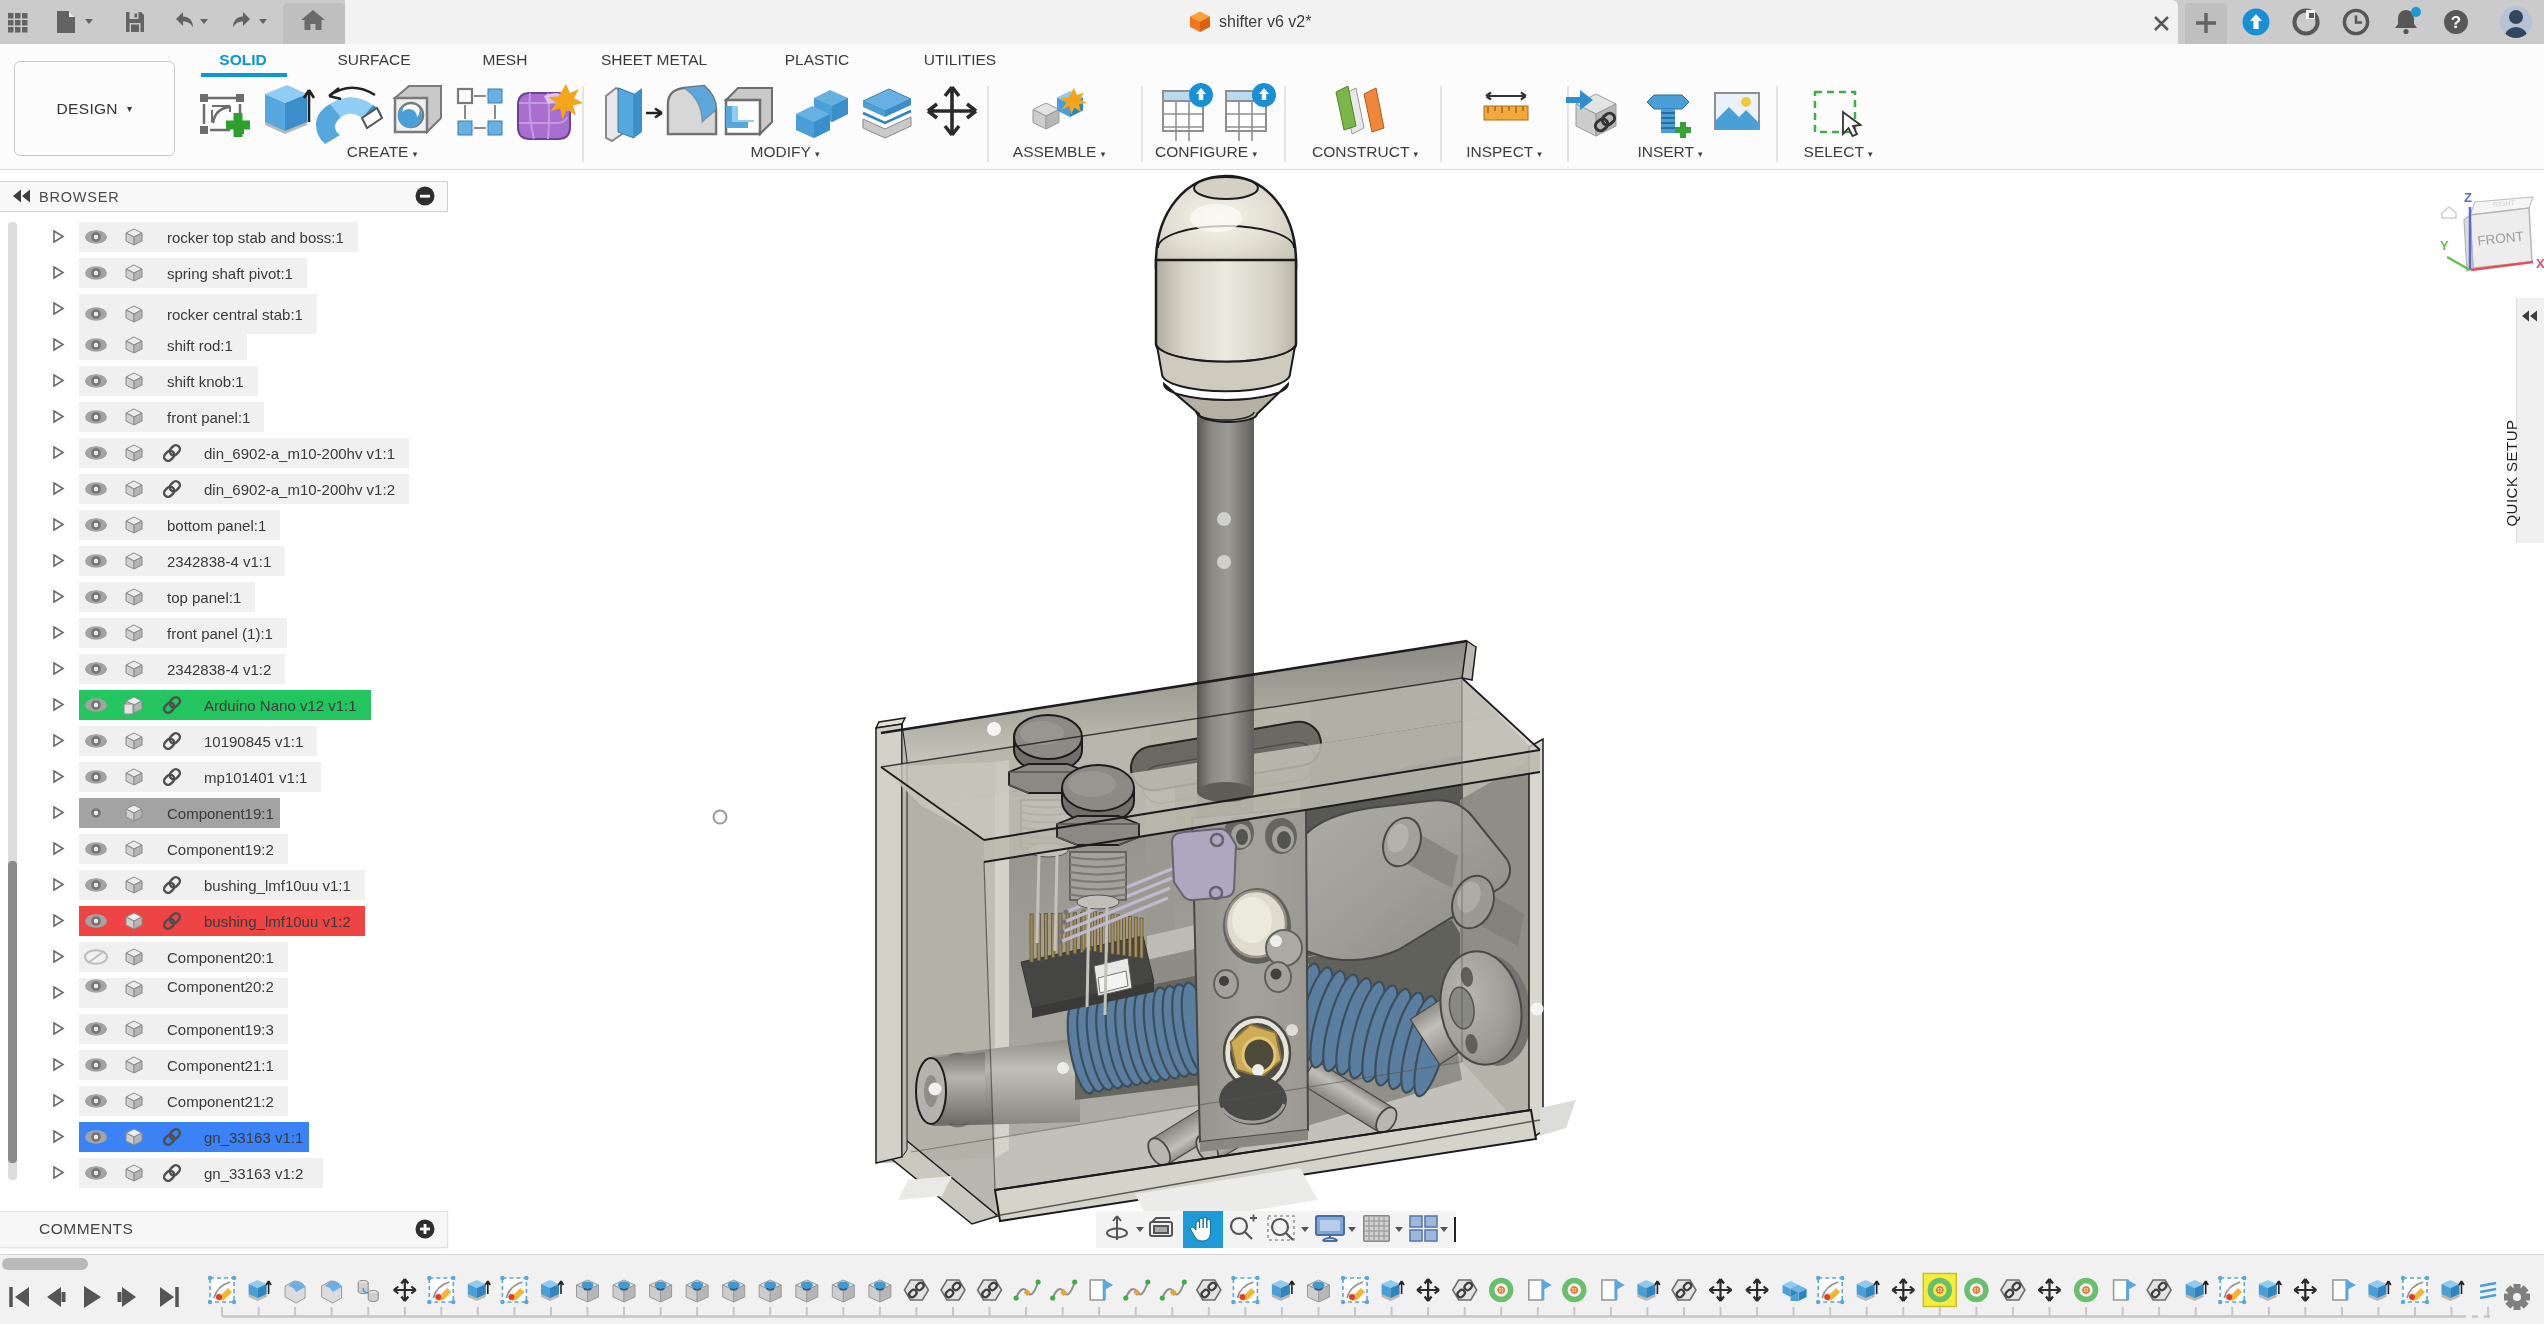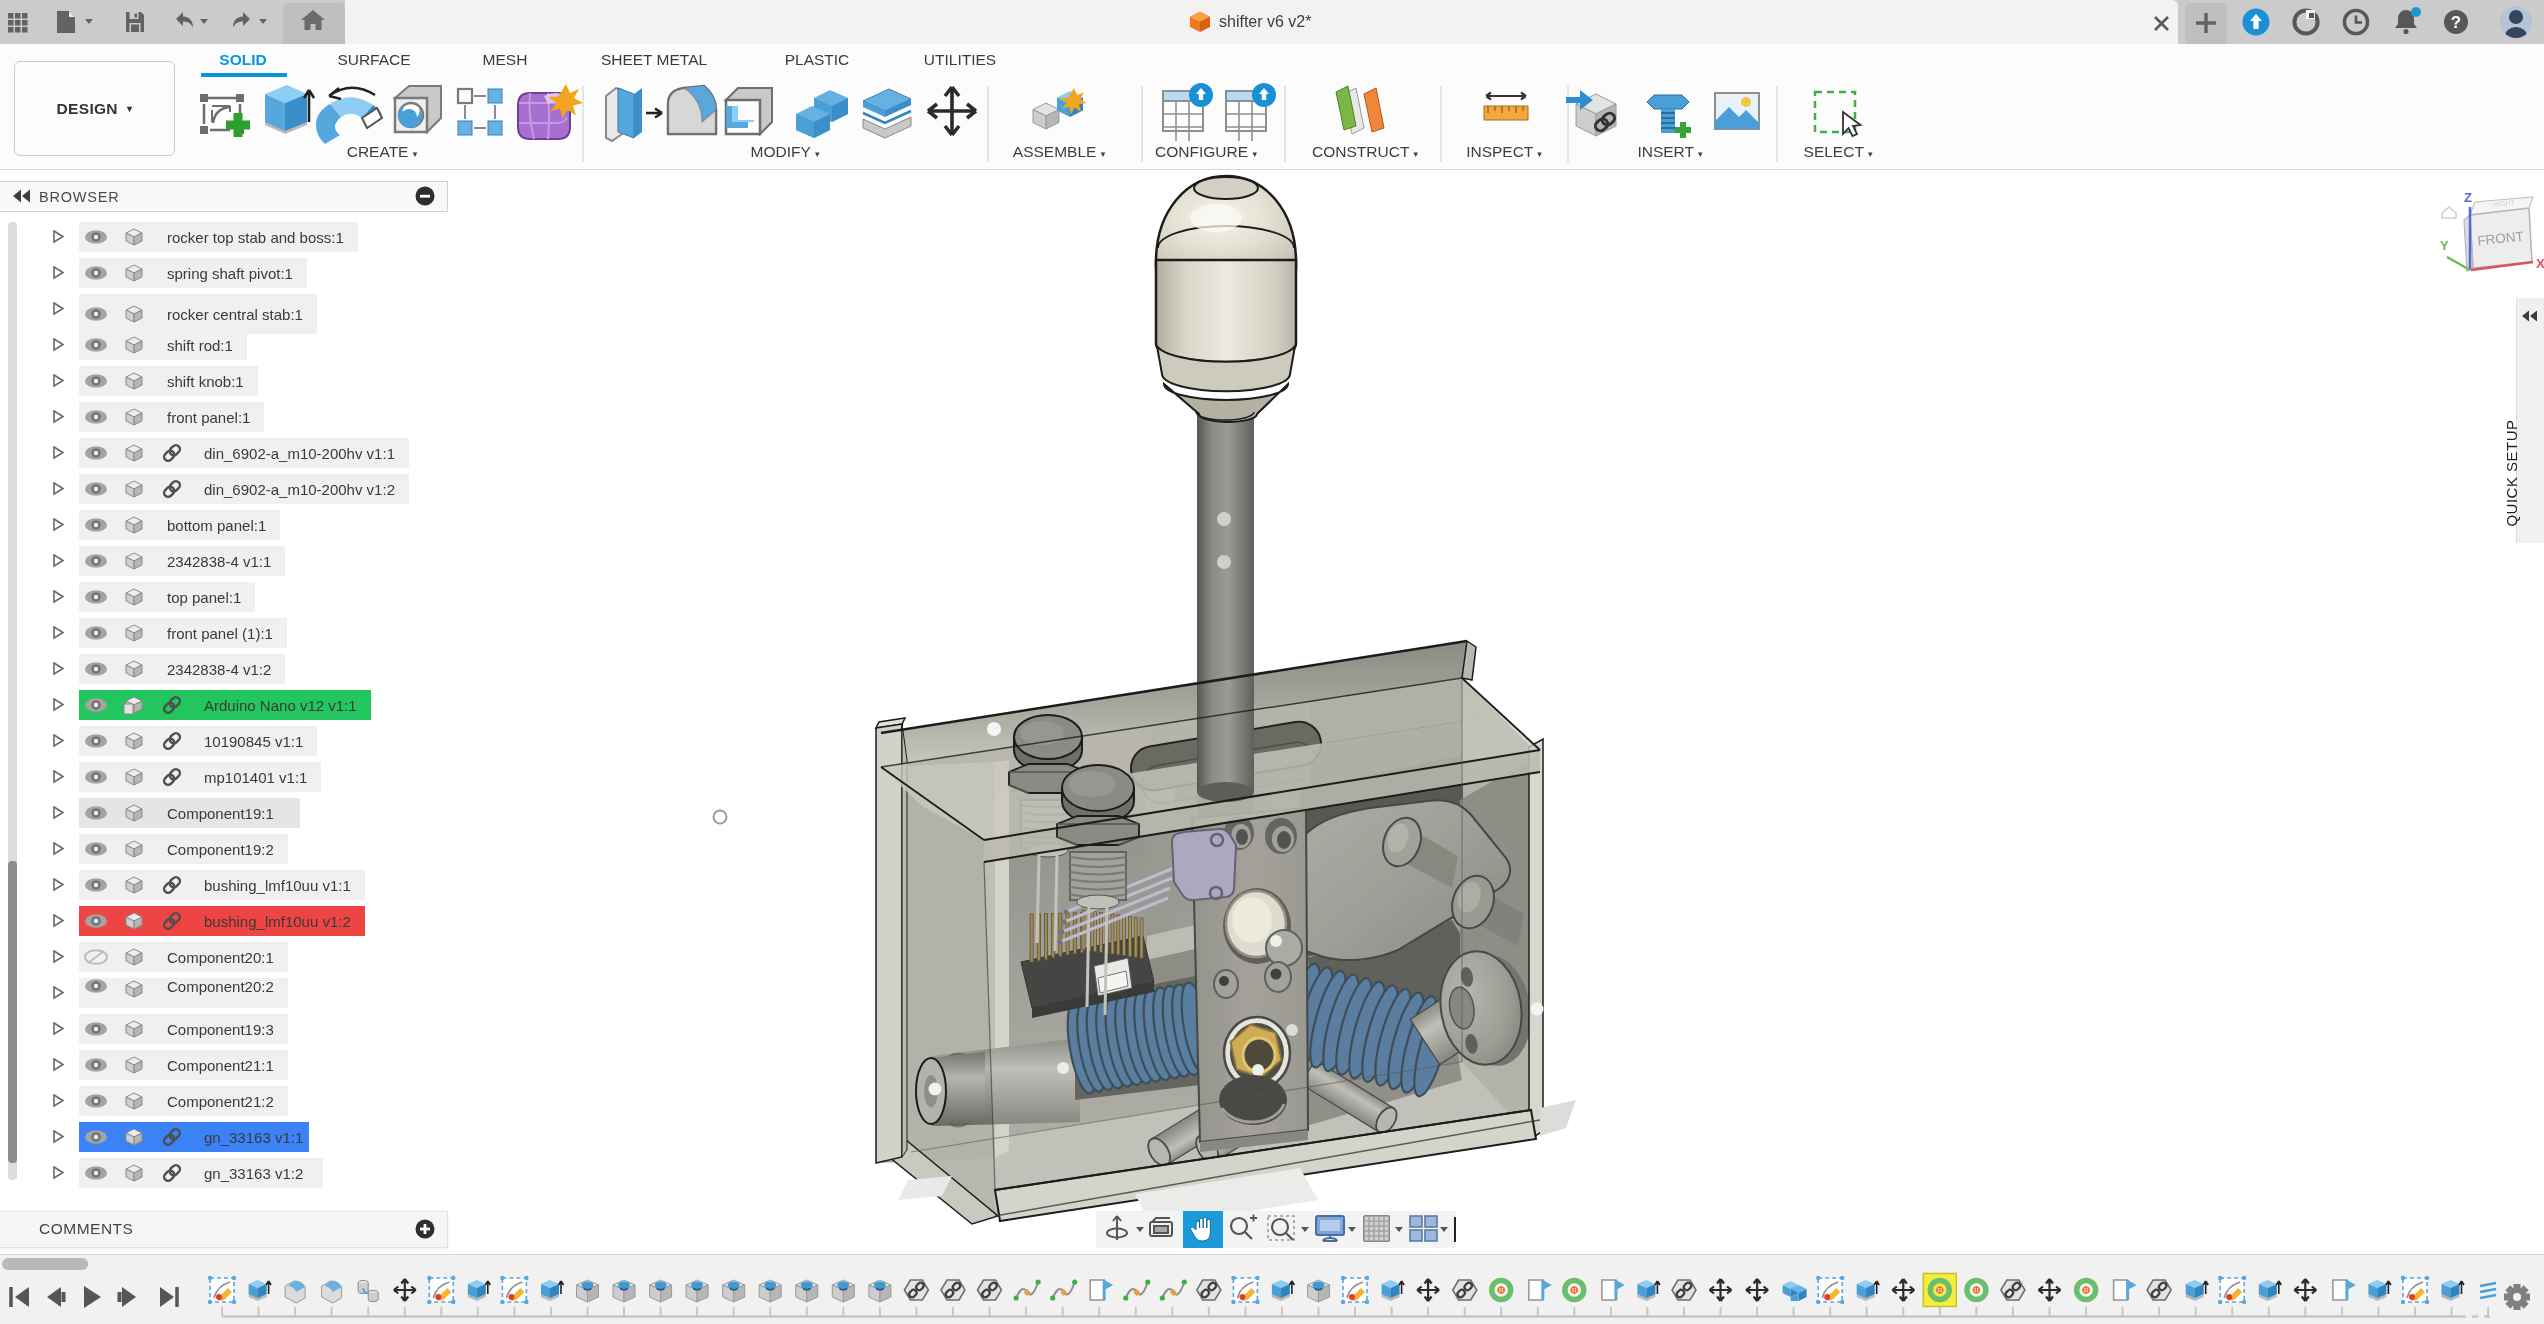--- a/index.html
+++ b/index.html
@@ -65,21 +65,21 @@
     <clipPath id="avc">
       <circle cx="2516" cy="22" r="16"></circle>
     </clipPath>
     <g clip-path="url(#avc)">
       <circle cx="2516" cy="17" r="7" fill="#33465f"></circle>
       <ellipse cx="2516" cy="36" rx="11" ry="9" fill="#33465f"></ellipse>
     </g>
   </svg>
 <div class="abs" style="left:0;top:44px;width:2544px;height:126px;background:#fcfcfc;border-bottom:1px solid #d7d7d7"></div>
 <div class="abs" style="left:14px;top:61px;width:161px;height:95px;border:1.5px solid #c9c9c9;border-radius:6px"></div>
-<div class="abs" style="left:14px;top:61px;width:161px;height:95px;display:flex;align-items:center;justify-content:center;font-size:15.5px;font-weight:bold;color:#333;letter-spacing:0.3px">DESIGN&nbsp;&nbsp;<span style="font-size:10px">▾</span></div>
+<div class="abs" style="left:14px;top:61px;width:161px;height:95px;display:flex;align-items:center;justify-content:center;font-size:15.5px;font-weight:normal;color:#333;letter-spacing:0.3px">DESIGN&nbsp;&nbsp;<span style="font-size:10px">▾</span></div>
 <div class="abs" style="left:153px;top:51px;width:180px;text-align:center;font-size:15.5px;color:#0a96d7;font-weight:bold">SOLID</div>
 <div class="abs" style="left:284px;top:51px;width:180px;text-align:center;font-size:15.5px;color:#3a3a3a;font-weight:normal">SURFACE</div>
 <div class="abs" style="left:415px;top:51px;width:180px;text-align:center;font-size:15.5px;color:#3a3a3a;font-weight:normal">MESH</div>
 <div class="abs" style="left:564px;top:51px;width:180px;text-align:center;font-size:15.5px;color:#3a3a3a;font-weight:normal">SHEET METAL</div>
 <div class="abs" style="left:727px;top:51px;width:180px;text-align:center;font-size:15.5px;color:#3a3a3a;font-weight:normal">PLASTIC</div>
 <div class="abs" style="left:870px;top:51px;width:180px;text-align:center;font-size:15.5px;color:#3a3a3a;font-weight:normal">UTILITIES</div>
 <div class="abs" style="left:201px;top:73px;width:86px;height:3.5px;background:#0a96d7"></div>
 <div class="abs" style="left:292px;top:143px;width:180px;text-align:center;font-size:15.5px;color:#3d3d3d">CREATE <span style="font-size:9px">▾</span></div>
 <div class="abs" style="left:695px;top:143px;width:180px;text-align:center;font-size:15.5px;color:#3d3d3d">MODIFY <span style="font-size:9px">▾</span></div>
 <div class="abs" style="left:969px;top:143px;width:180px;text-align:center;font-size:15.5px;color:#3d3d3d">ASSEMBLE <span style="font-size:9px">▾</span></div>
@@ -785,21 +785,21 @@
       <g transform="rotate(-45 10 10)" fill="none" stroke="#4e4e4e" stroke-width="2.4">
         <rect x="0.5" y="6" width="11" height="8" rx="4"></rect>
         <rect x="8.5" y="6" width="11" height="8" rx="4"></rect>
       </g>
     </svg>
     <span style="margin-left:22px;font-size:15px;color:#3a3a3a">mp101401 v1:1</span>
   </div>
 <svg class="abs" style="left:53px;top:806px" width="12" height="14" viewBox="0 0 12 14">
     <path d="M1 1 L10 6.5 L1 12 Z" fill="none" stroke="#6a6a6a" stroke-width="1.6"></path>
   </svg>
-<div class="abs" style="left:79px;top:798px;height:30px;background:#e5e5e5;display:flex;align-items:center;padding-right:26px;white-space:nowrap">
+<div class="abs" style="left:79px;top:798px;height:30px;background:#a3a3a3;display:flex;align-items:center;padding-right:6px;white-space:nowrap">
     <svg width="24" height="16" viewBox="0 0 24 16" style="margin-left:5px;flex:none">
       <ellipse cx="12" cy="8" rx="11" ry="6.8" fill="#a3a3a3"></ellipse>
       <circle cx="12" cy="8" r="4.8" fill="#757575"></circle>
       <circle cx="12" cy="8" r="2.2" fill="#f0f0f0"></circle>
     </svg>
     <svg width="22" height="22" viewBox="0 0 22 22" style="margin-left:15px;flex:none">
       <polygon points="3,7 11,3 19,7 11,11" fill="#ececec" stroke="#8a8a8a"></polygon>
       <polygon points="3,7 11,11 11,19 3,15" fill="#cfcfcf" stroke="#8a8a8a"></polygon>
       <polygon points="19,7 11,11 11,19 19,15" fill="#b5b5b5" stroke="#8a8a8a"></polygon>
     </svg>

